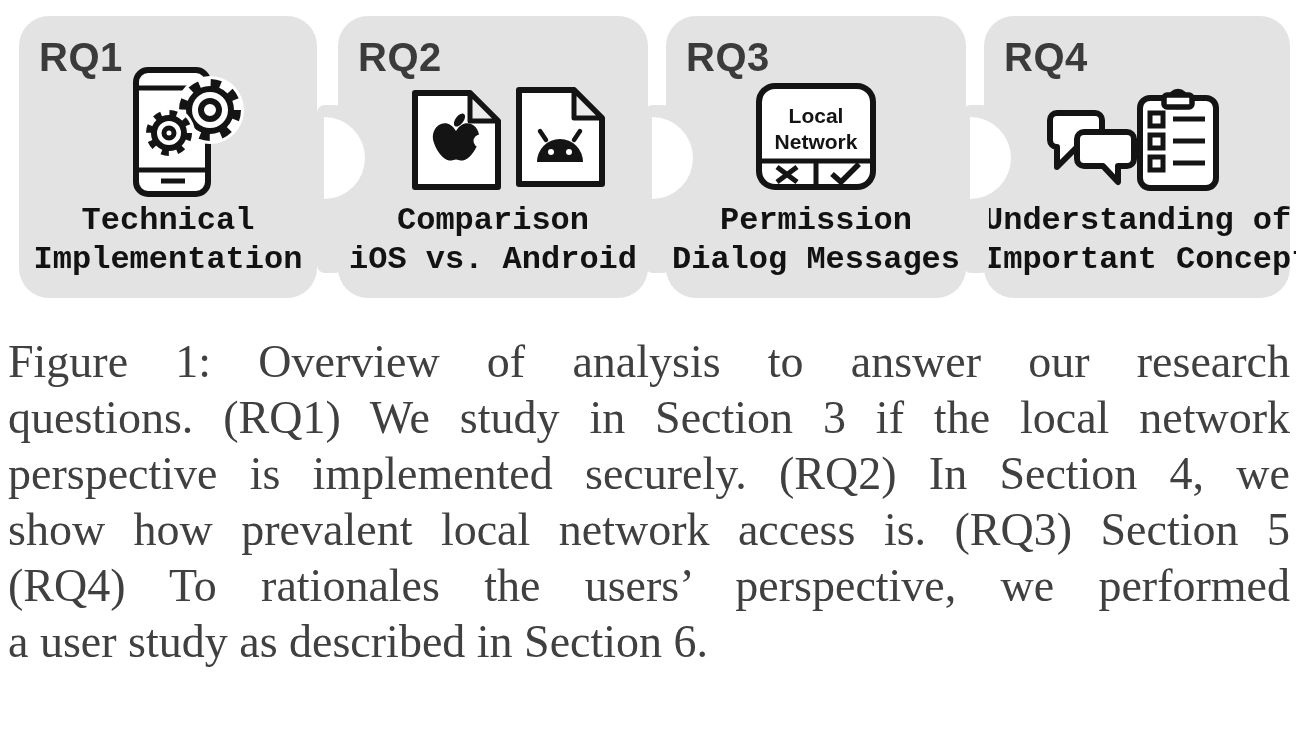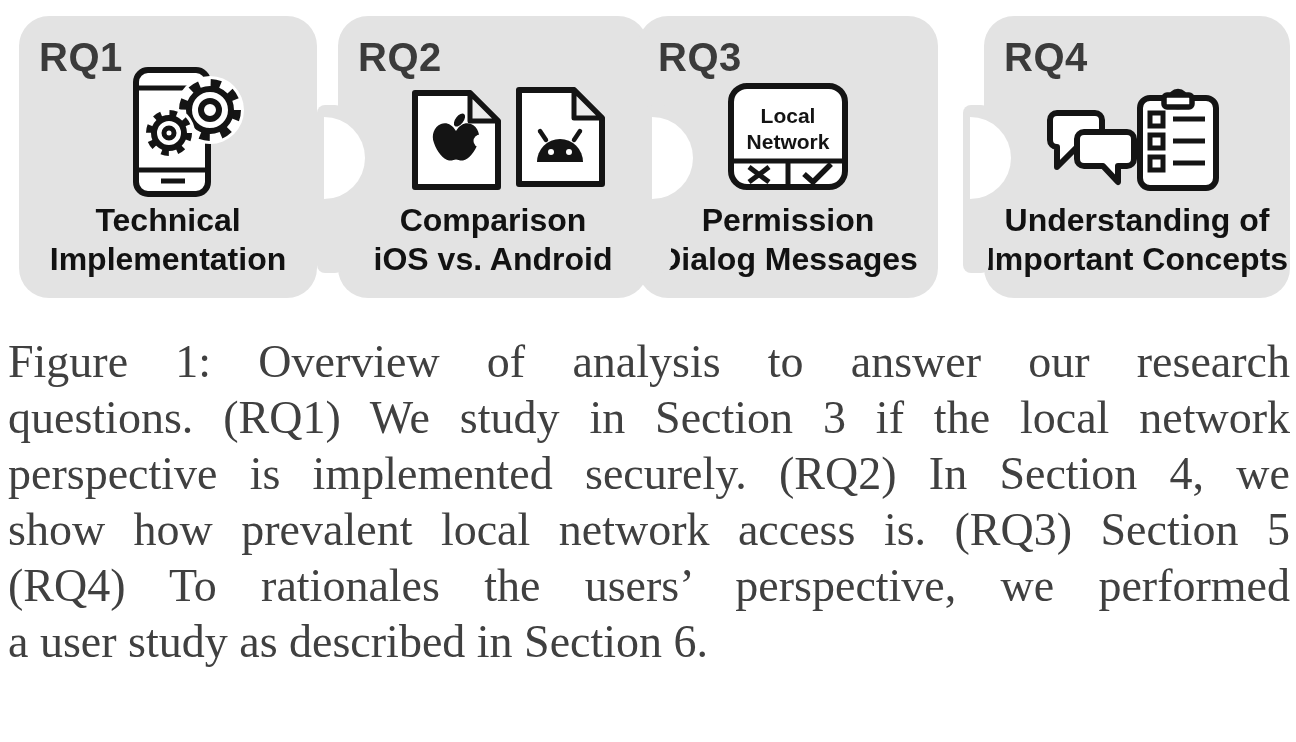--- a/index.html
+++ b/index.html
@@ -5,35 +5,35 @@
   html,body{margin:0;padding:0;background:#ffffff;}
   body{width:1296px;height:742px;position:relative;overflow:hidden;
        font-family:"Liberation Sans","DejaVu Sans",sans-serif;}
 
   
   .figure-row{position:absolute;left:0;top:0;width:1296px;height:330px;}
   .rq-box{position:absolute;top:16px;height:282px;background:#e3e3e3;
           border-radius:30px;z-index:1;}
   .rq-box.b1{left:19px;width:298px;}
   .rq-box.b2{left:338px;width:310px;}
-  .rq-box.b3{left:638px;width:300px;}
+  .rq-box.b3{left:666px;width:300px;}
   .rq-box.b4{left:984px;width:306px;}
 
   .connector-tab{position:absolute;top:105px;height:168px;width:26px;
                  background:#e3e3e3;z-index:2;border-radius:8px;}
   .tab1{left:317px;} .tab2{left:645px;} .tab3{left:963px;}
   .connector-notch{position:absolute;top:117px;width:41px;height:82px;
                    background:#ffffff;z-index:3;
                    border-radius:0 41px 41px 0 / 0 41px 41px 0;}
   .n1{left:324px;} .n2{left:652px;} .n3{left:970px;}
 
   .rq-badge{position:absolute;left:20px;top:19px;font-size:40px;line-height:44px;
             font-weight:bold;color:#3b3b3b;letter-spacing:0.5px;}
   .box-label{position:absolute;left:0;top:185px;width:100%;text-align:center;
-             font-weight:bold;color:#121212;font-size:32px;line-height:39px;}
+             font-weight:bold;color:#121212;font-size:32px;line-height:39px;font-family:Liberation Mono, monospace;}
   .box-label div{white-space:nowrap;}
 
   .icon-svg{position:absolute;z-index:4;}
   .i1{left:108px;top:48px;}
   .i2{left:70px;top:70px;}
   .i3{left:89px;top:66px;}
   .i4{left:56px;top:72px;}
 
   
   .caption{position:absolute;left:8px;top:334px;width:1282px;color:#404040;

